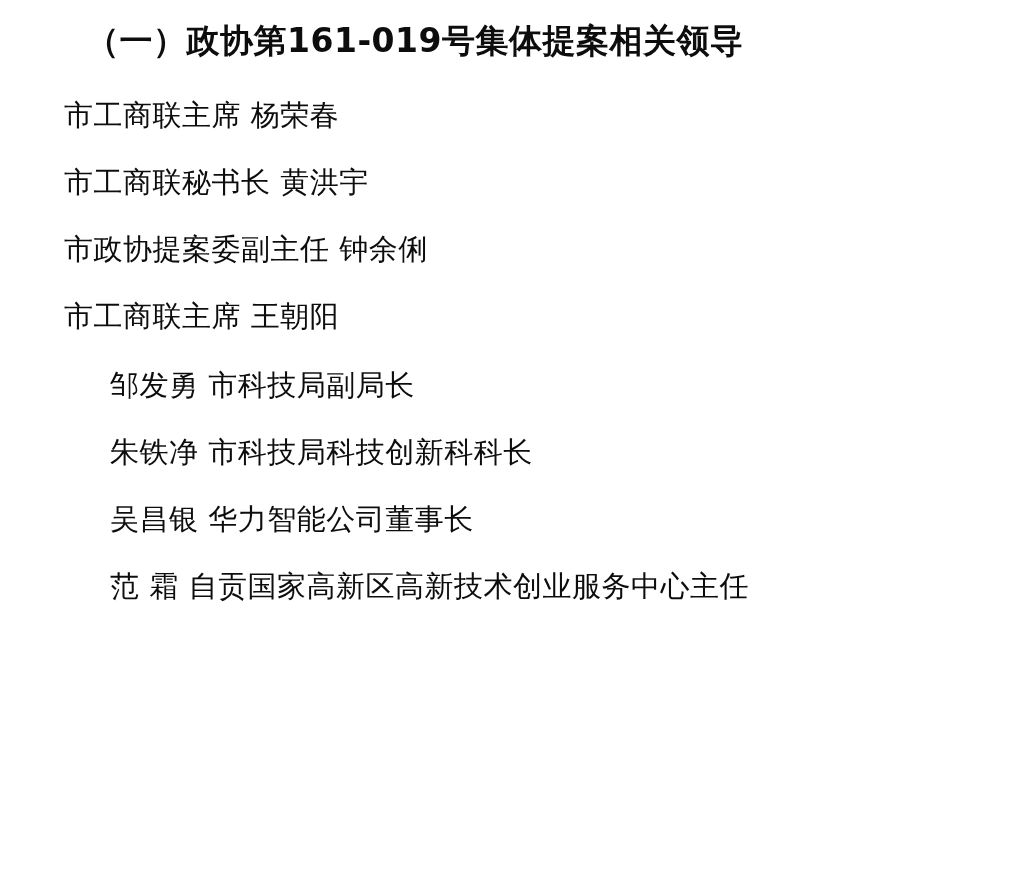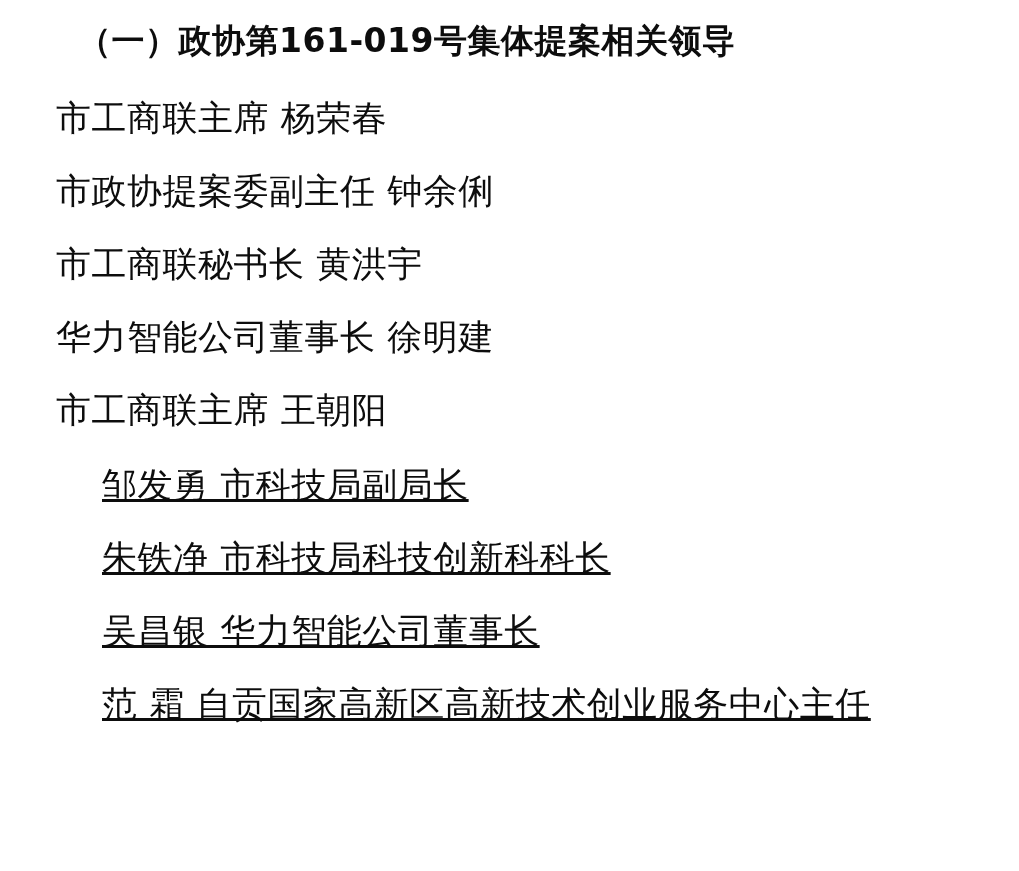--- a/index.html
+++ b/index.html
@@ -12,68 +12,66 @@
     height: 871px;
     font-family: "DejaVu Sans", "Liberation Sans", sans-serif;
     color: #0d0d0d;
     overflow: hidden;
   }
   .page {
     position: relative;
     width: 1019px;
     height: 681px;
     box-sizing: border-box;
-    padding: 10px 30px 0 22px;
+    padding: 10px 30px 0 30px;
   }
   .section-heading {
     font-size: 33px;
     line-height: 1.0;
     font-weight: 700;
     letter-spacing: 0.5px;
     white-space: nowrap;
   }
   .heading-1 {
     margin: 14px 0 0 56px;
   }
   .heading-2 {
     margin: 38px 0 0 86px;
   }
   .entry {
-    font-size: 35px;
+    font-size: 29px;
     line-height: 1.0;
     font-weight: 500;
     letter-spacing: 0.5px;
     white-space: nowrap;
   }
   .group-one .entry {
     margin: 38px 0 0 34px;
   }
   .group-one .entry:first-child {
     margin-top: 44px;
   }
   .group-two .entry {
     margin: 38px 0 0 80px;
-    text-decoration: underline;
   }
   .group-two .entry:first-child {
     margin-top: 40px;
   }
 </style>
 </head>
 <body>
 
 <div class="page">
 
   <div class="section-heading heading-1">（一）政协第161-019号集体提案相关领导</div>
 
   <div class="group-one">
     <div class="entry">市工商联主席  杨荣春</div>
+    <div class="entry">市工商联秘书长  黄洪宇</div>
     <div class="entry">市政协提案委副主任  钟余俐</div>
-    <div class="entry">市工商联秘书长  黄洪宇</div>
-    <div class="entry">华力智能公司董事长   徐明建</div>
     <div class="entry">市工商联主席   王朝阳</div>
   </div>
 
 
   <div class="group-two">
     <div class="entry">邹发勇   市科技局副局长</div>
     <div class="entry">朱铁净   市科技局科技创新科科长</div>
     <div class="entry">吴昌银   华力智能公司董事长</div>
     <div class="entry">范  霜    自贡国家高新区高新技术创业服务中心主任</div>
   </div>

